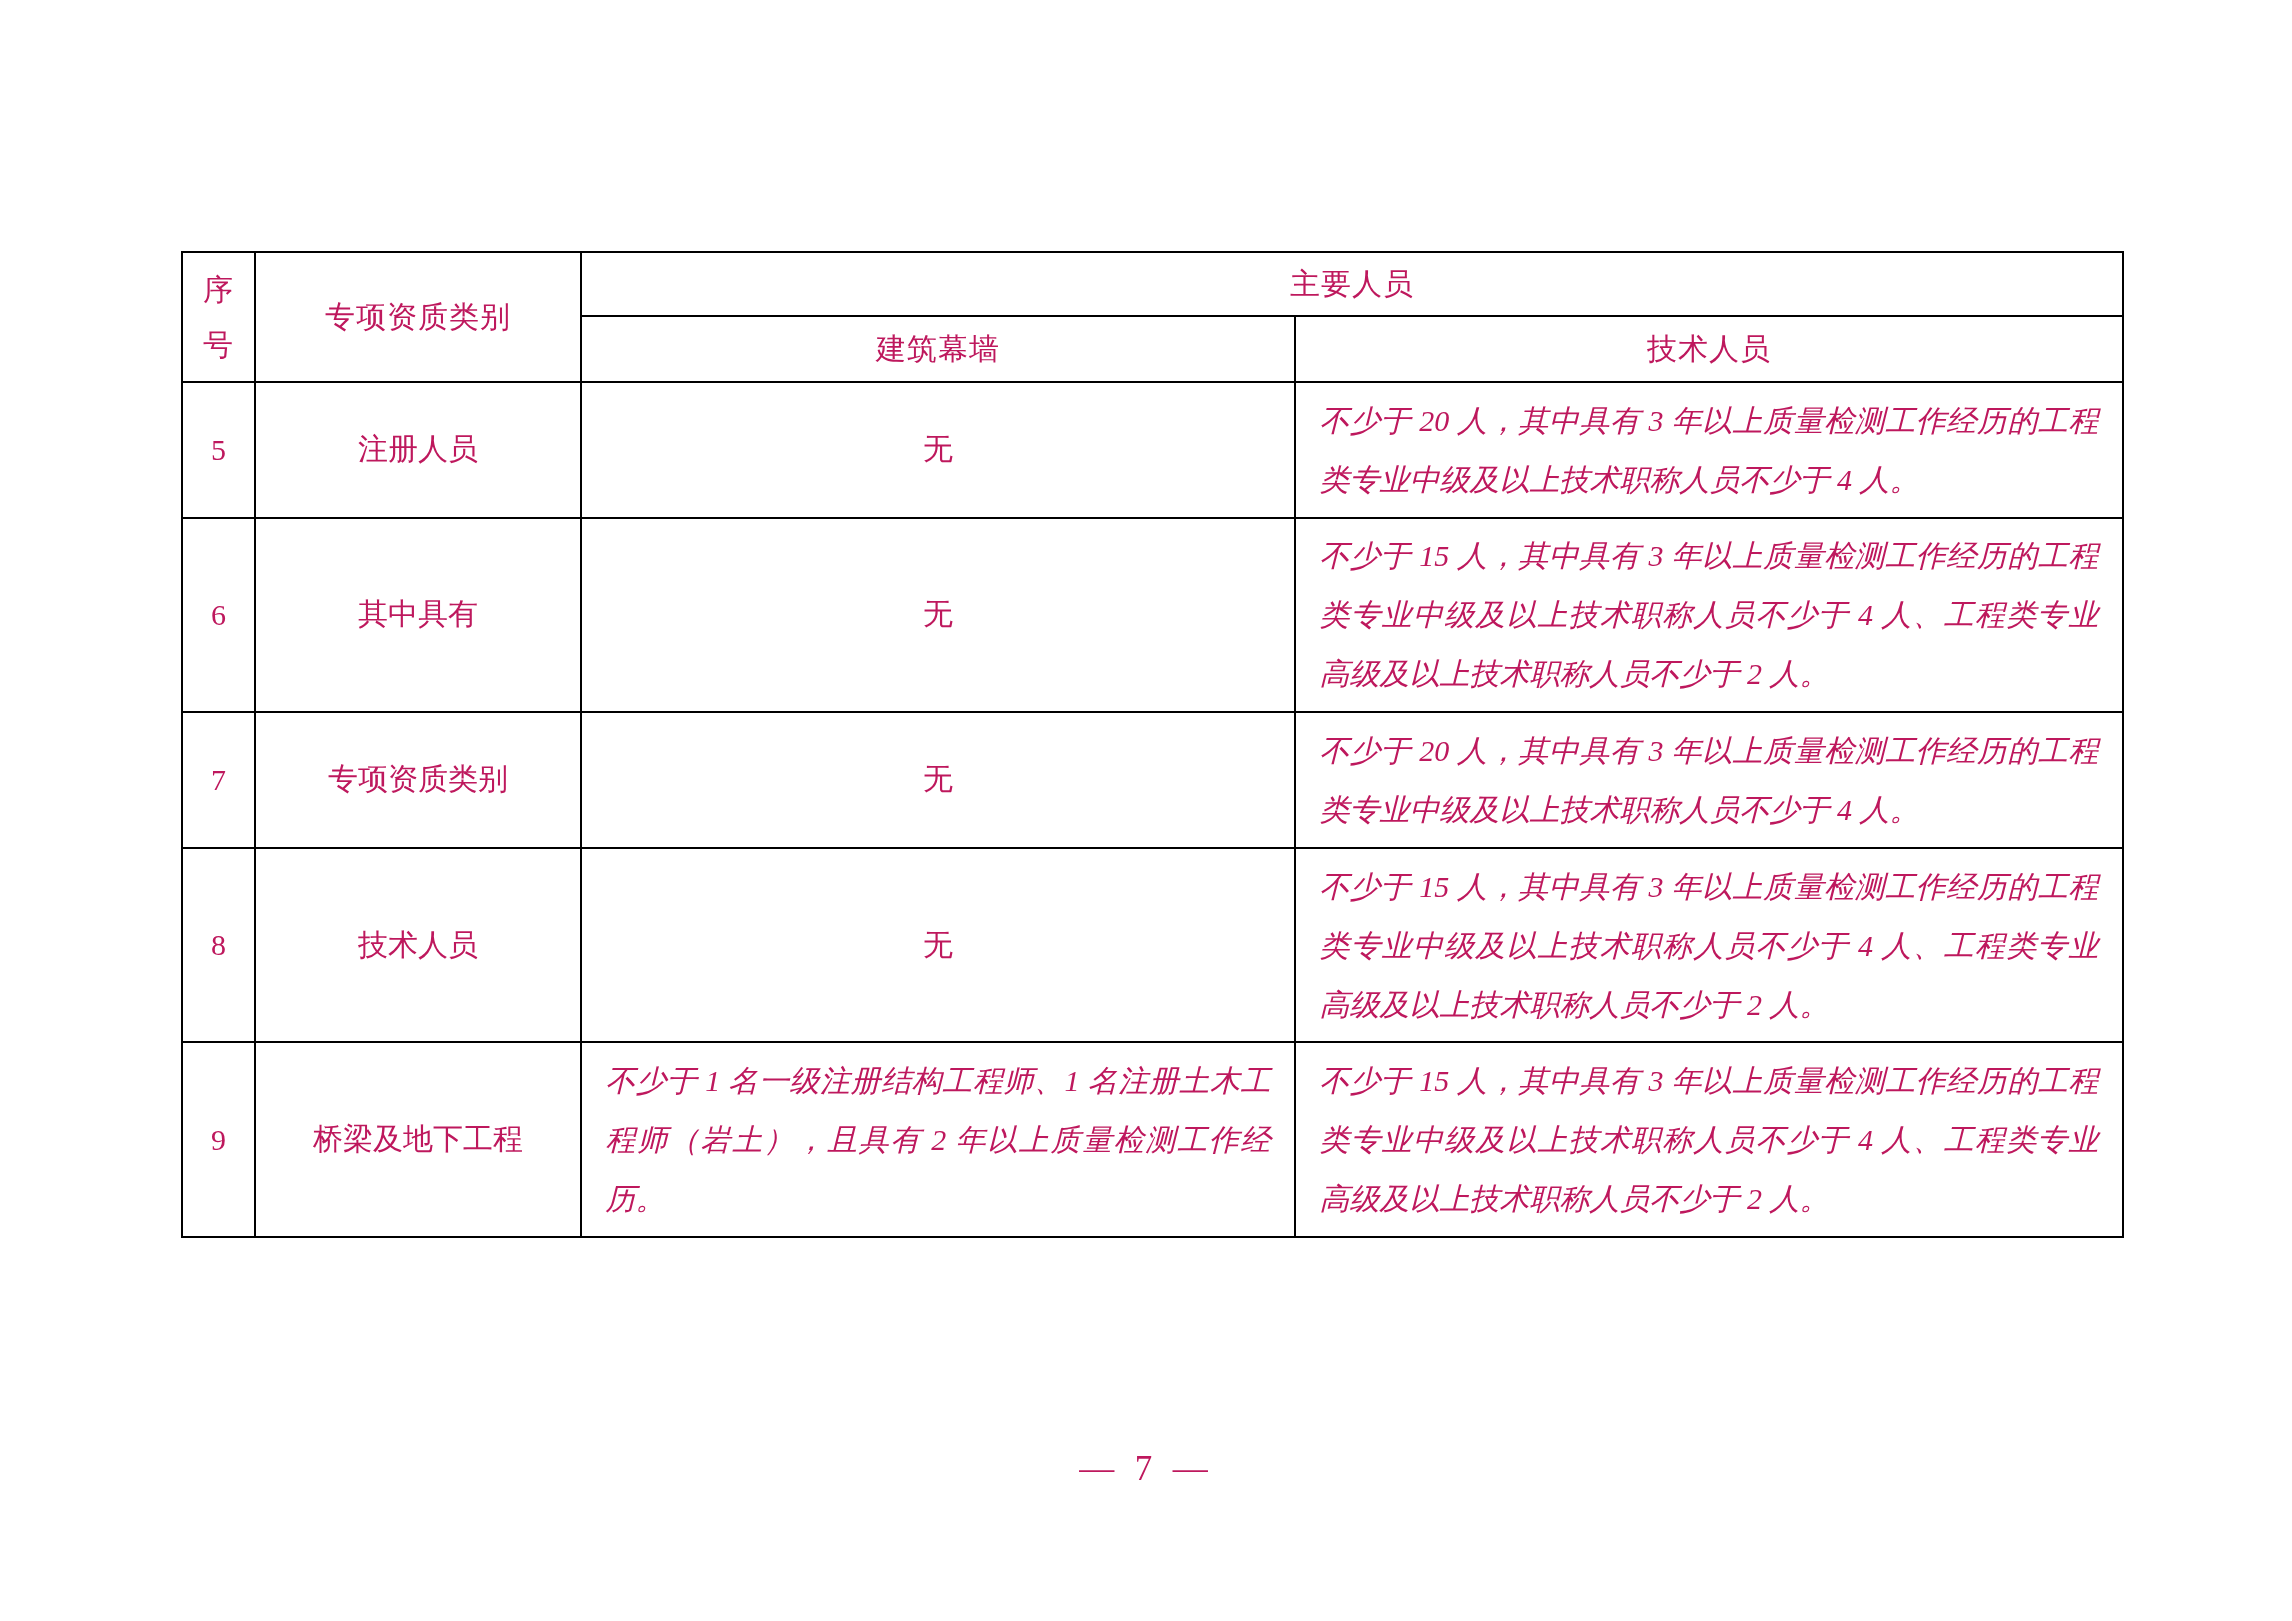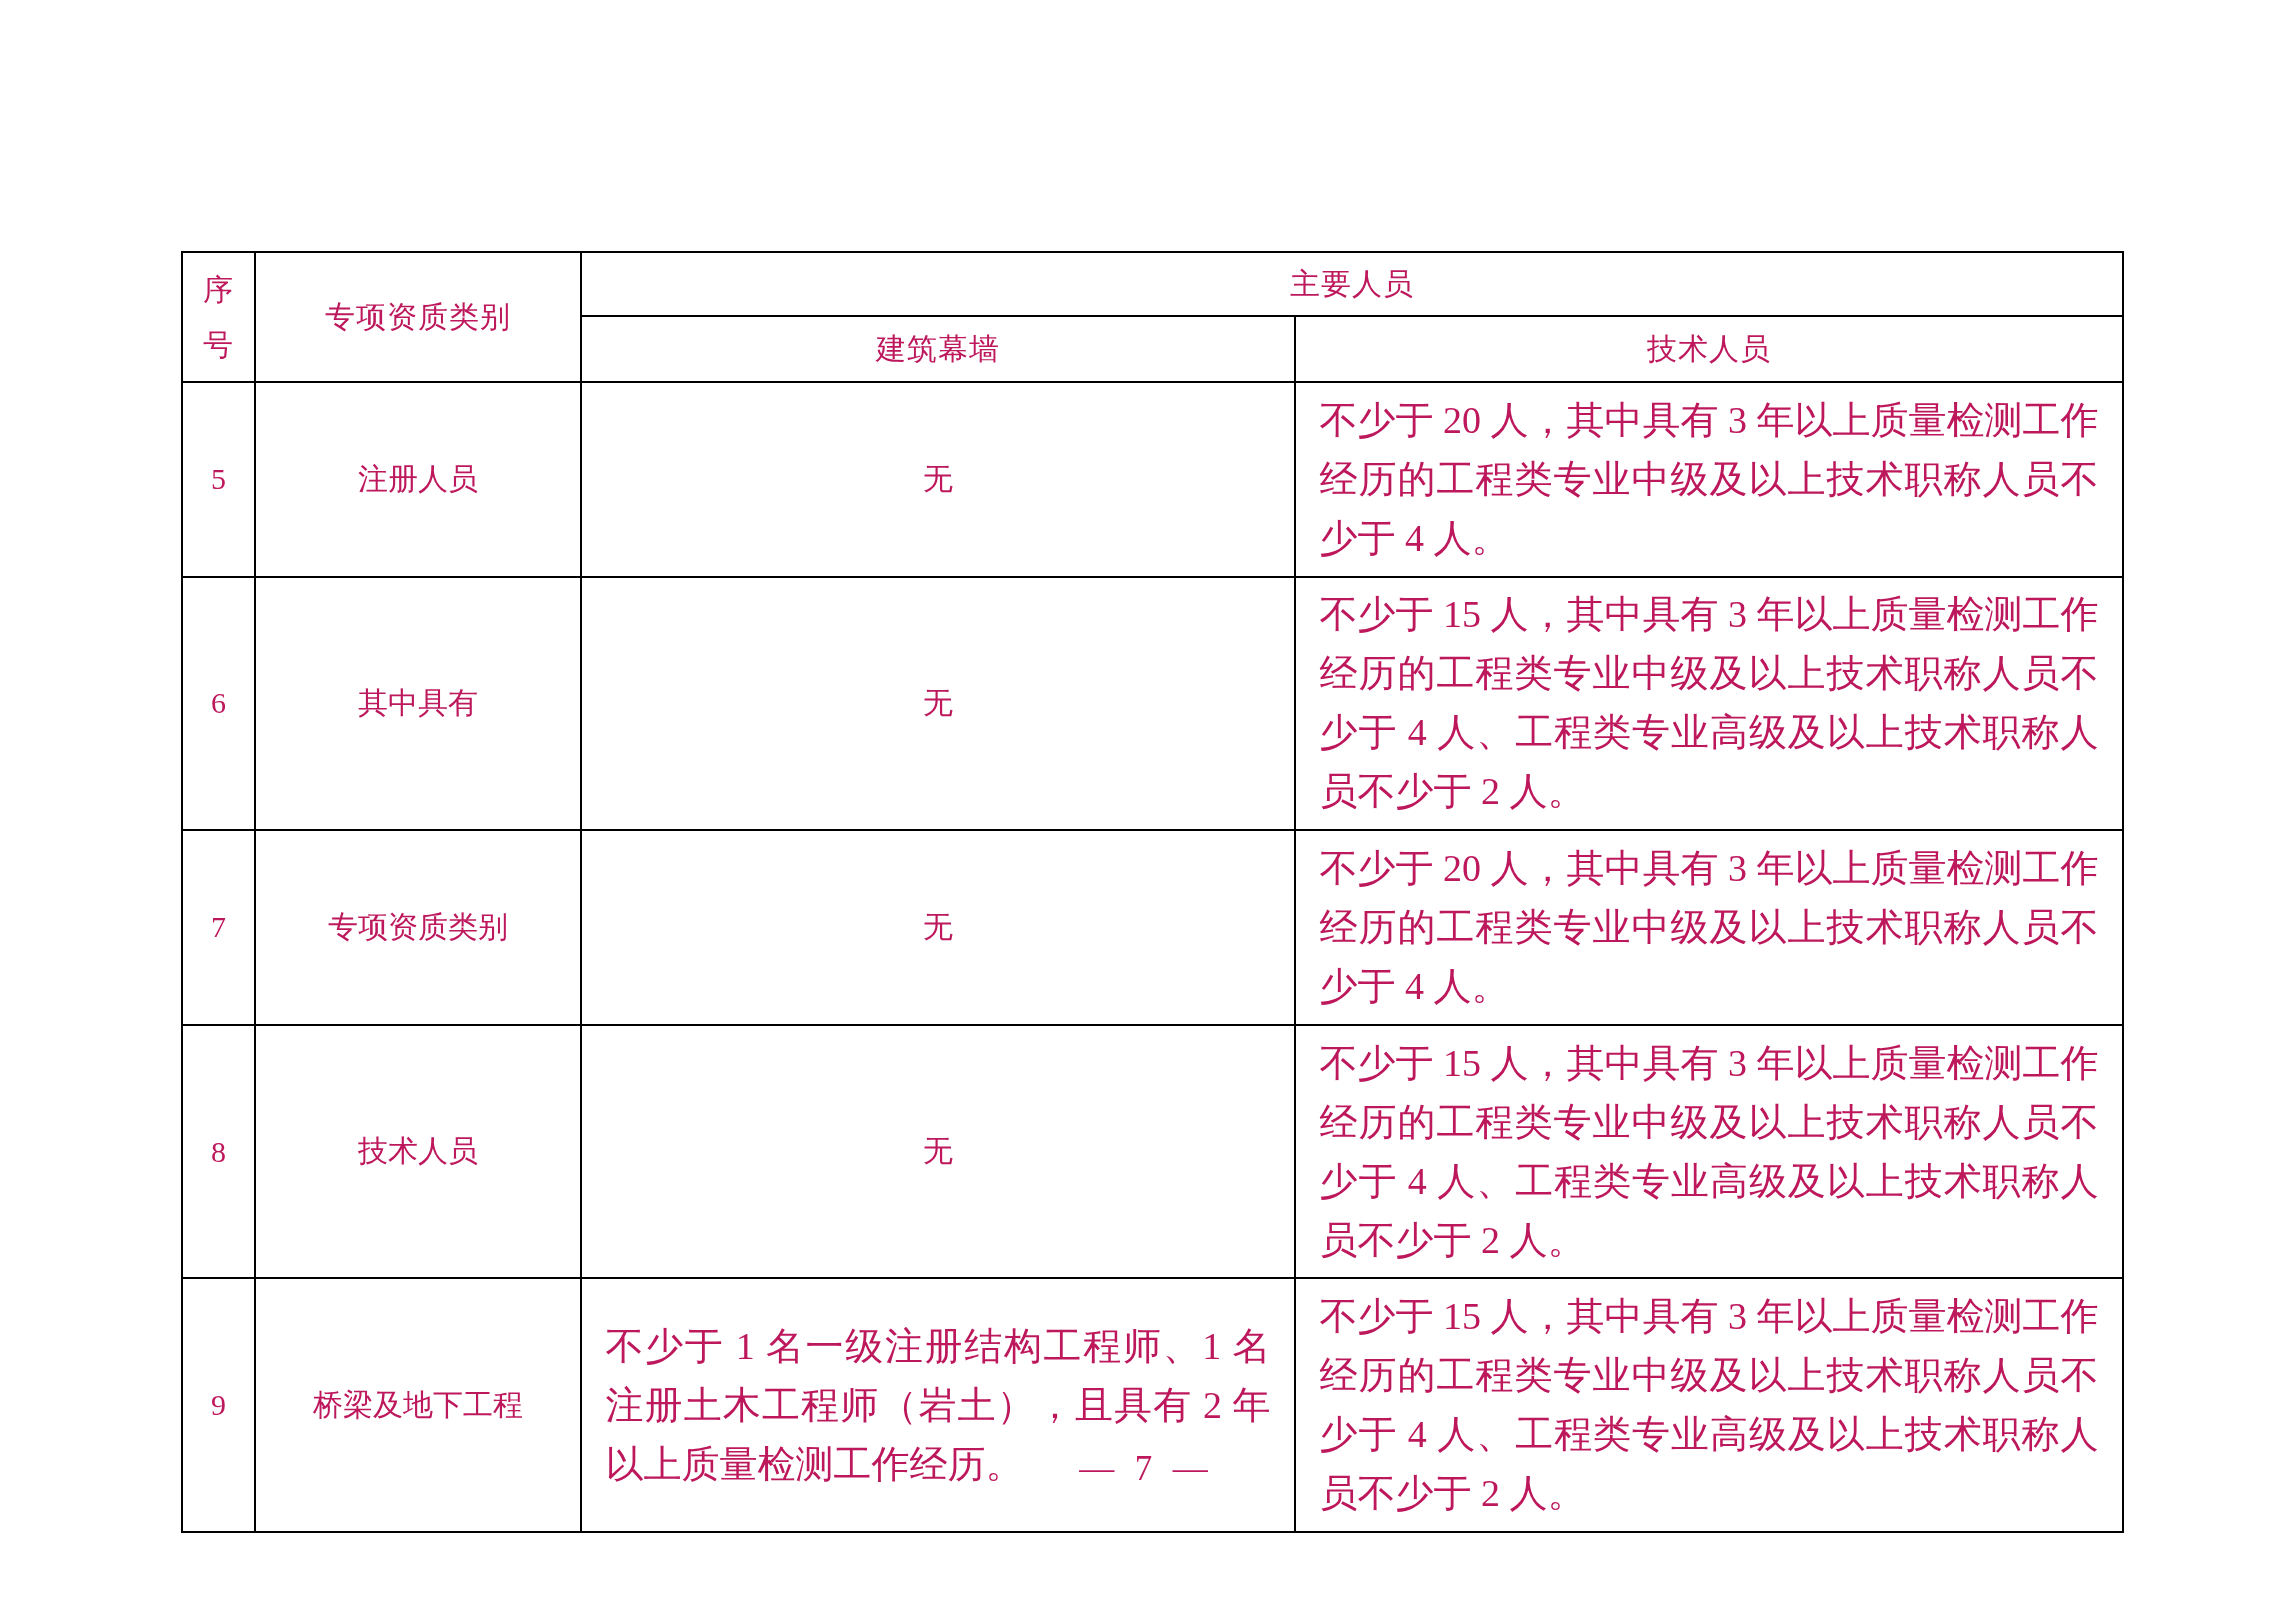--- a/index.html
+++ b/index.html
@@ -44,25 +44,26 @@
     width: 1.15em;
     word-break: break-all;
     line-height: 55px;
     text-align: center;
   }
   .cell-center {
     text-align: center;
     font-size: 30px;
   }
   .cell-text {
-    font-size: 38px;
+    font-size: 30px;
     line-height: 59px;
     text-align: justify;
     text-justify: inter-ideograph;
     padding: 7.8px 23.5px;
+    font-style: italic;
   }
   .r5 { height: 127px; }
   .r6 { height: 179px; }
   .r7 { height: 132px; }
   .r8 { height: 182px; }
   .r9 { height: 176px; }
   .page-number {
     position: absolute;
     top: 1449px;
     left: 0;

